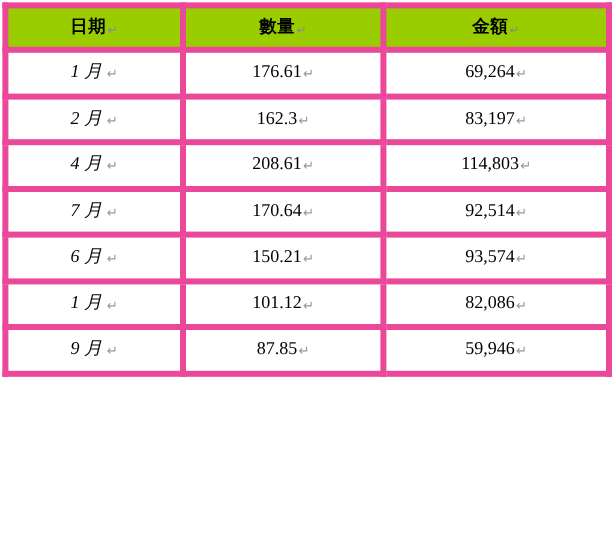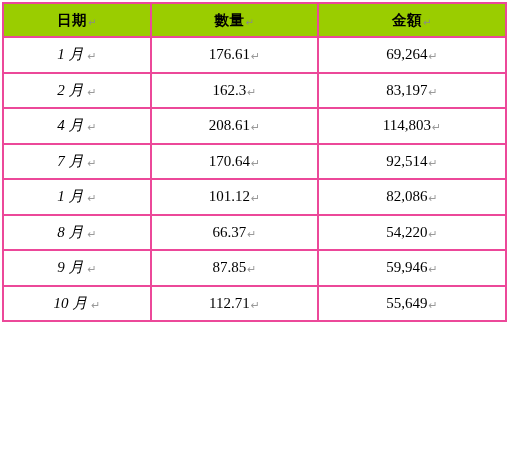--- a/index.html
+++ b/index.html
@@ -30,21 +30,21 @@
     width: 503px;
     margin: 0;
   }
 
   table.doc-table col.col-date    { width: 148px; }
   table.doc-table col.col-qty     { width: 167px; }
   table.doc-table col.col-amount  { width: 188px; }
 
   table.doc-table th,
   table.doc-table td {
-    border: 2px solid #ec4899;
+    border: 5px solid #ec4899;
     text-align: center;
     vertical-align: middle;
     padding: 0;
     margin: 0;
   }
 
   table.doc-table thead th {
     background: #9ACD00;
     height: 32px;
     font-weight: bold;
@@ -135,35 +135,30 @@
         <td><span class="cell-inner"><span class="month-num">4 月</span><span class="pilcrow">↵</span></span></td>
         <td><span class="cell-inner"><span>208.61</span><span class="pilcrow">↵</span></span></td>
         <td><span class="cell-inner"><span>114,803</span><span class="pilcrow">↵</span></span></td>
       </tr>
       <tr>
         <td><span class="cell-inner"><span class="month-num">7 月</span><span class="pilcrow">↵</span></span></td>
         <td><span class="cell-inner"><span>170.64</span><span class="pilcrow">↵</span></span></td>
         <td><span class="cell-inner"><span>92,514</span><span class="pilcrow">↵</span></span></td>
       </tr>
       <tr>
+        <td><span class="cell-inner"><span class="month-num">6 月</span><span class="pilcrow">↵</span></span></td>
+        <td><span class="cell-inner"><span>150.21</span><span class="pilcrow">↵</span></span></td>
+        <td><span class="cell-inner"><span>93,574</span><span class="pilcrow">↵</span></span></td>
+      </tr>
+      <tr>
         <td><span class="cell-inner"><span class="month-num">1 月</span><span class="pilcrow">↵</span></span></td>
         <td><span class="cell-inner"><span>101.12</span><span class="pilcrow">↵</span></span></td>
         <td><span class="cell-inner"><span>82,086</span><span class="pilcrow">↵</span></span></td>
       </tr>
       <tr>
-        <td><span class="cell-inner"><span class="month-num">8 月</span><span class="pilcrow">↵</span></span></td>
-        <td><span class="cell-inner"><span>66.37</span><span class="pilcrow">↵</span></span></td>
-        <td><span class="cell-inner"><span>54,220</span><span class="pilcrow">↵</span></span></td>
-      </tr>
-      <tr>
         <td><span class="cell-inner"><span class="month-num">9 月</span><span class="pilcrow">↵</span></span></td>
         <td><span class="cell-inner"><span>87.85</span><span class="pilcrow">↵</span></span></td>
         <td><span class="cell-inner"><span>59,946</span><span class="pilcrow">↵</span></span></td>
-      </tr>
-      <tr>
-        <td><span class="cell-inner"><span class="month-num">10 月</span><span class="pilcrow">↵</span></span></td>
-        <td><span class="cell-inner"><span>112.71</span><span class="pilcrow">↵</span></span></td>
-        <td><span class="cell-inner"><span>55,649</span><span class="pilcrow">↵</span></span></td>
       </tr>
     </tbody>
   </table>
 
 </div>
 
 </body></html>

